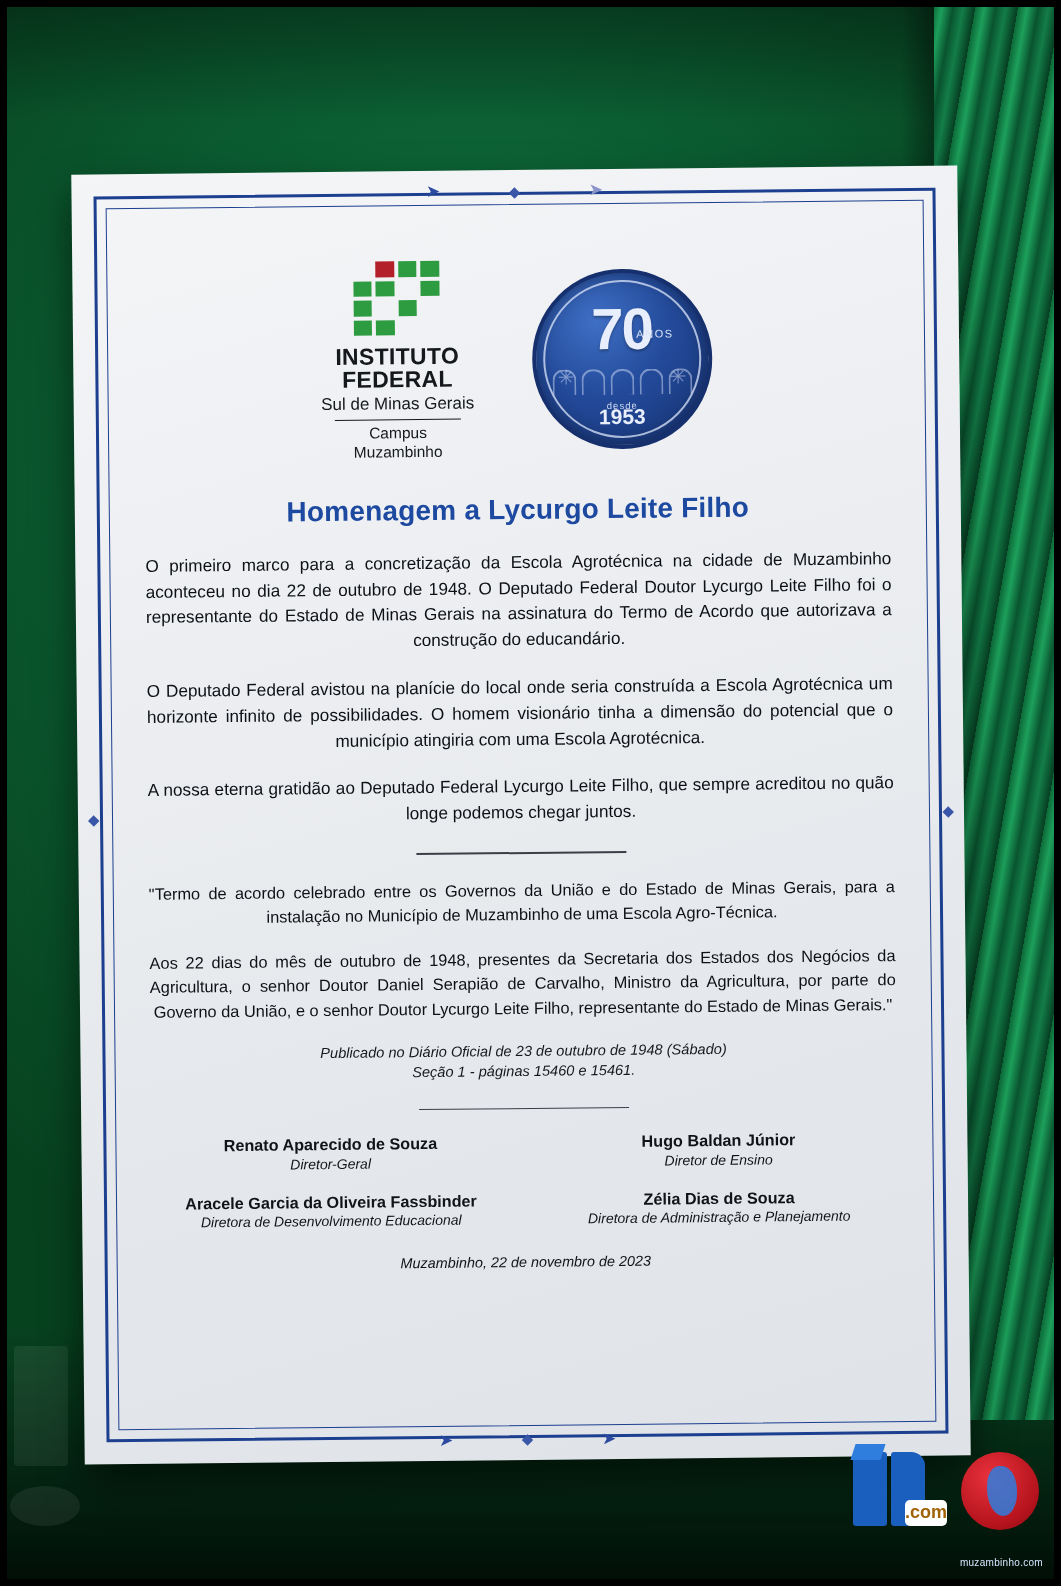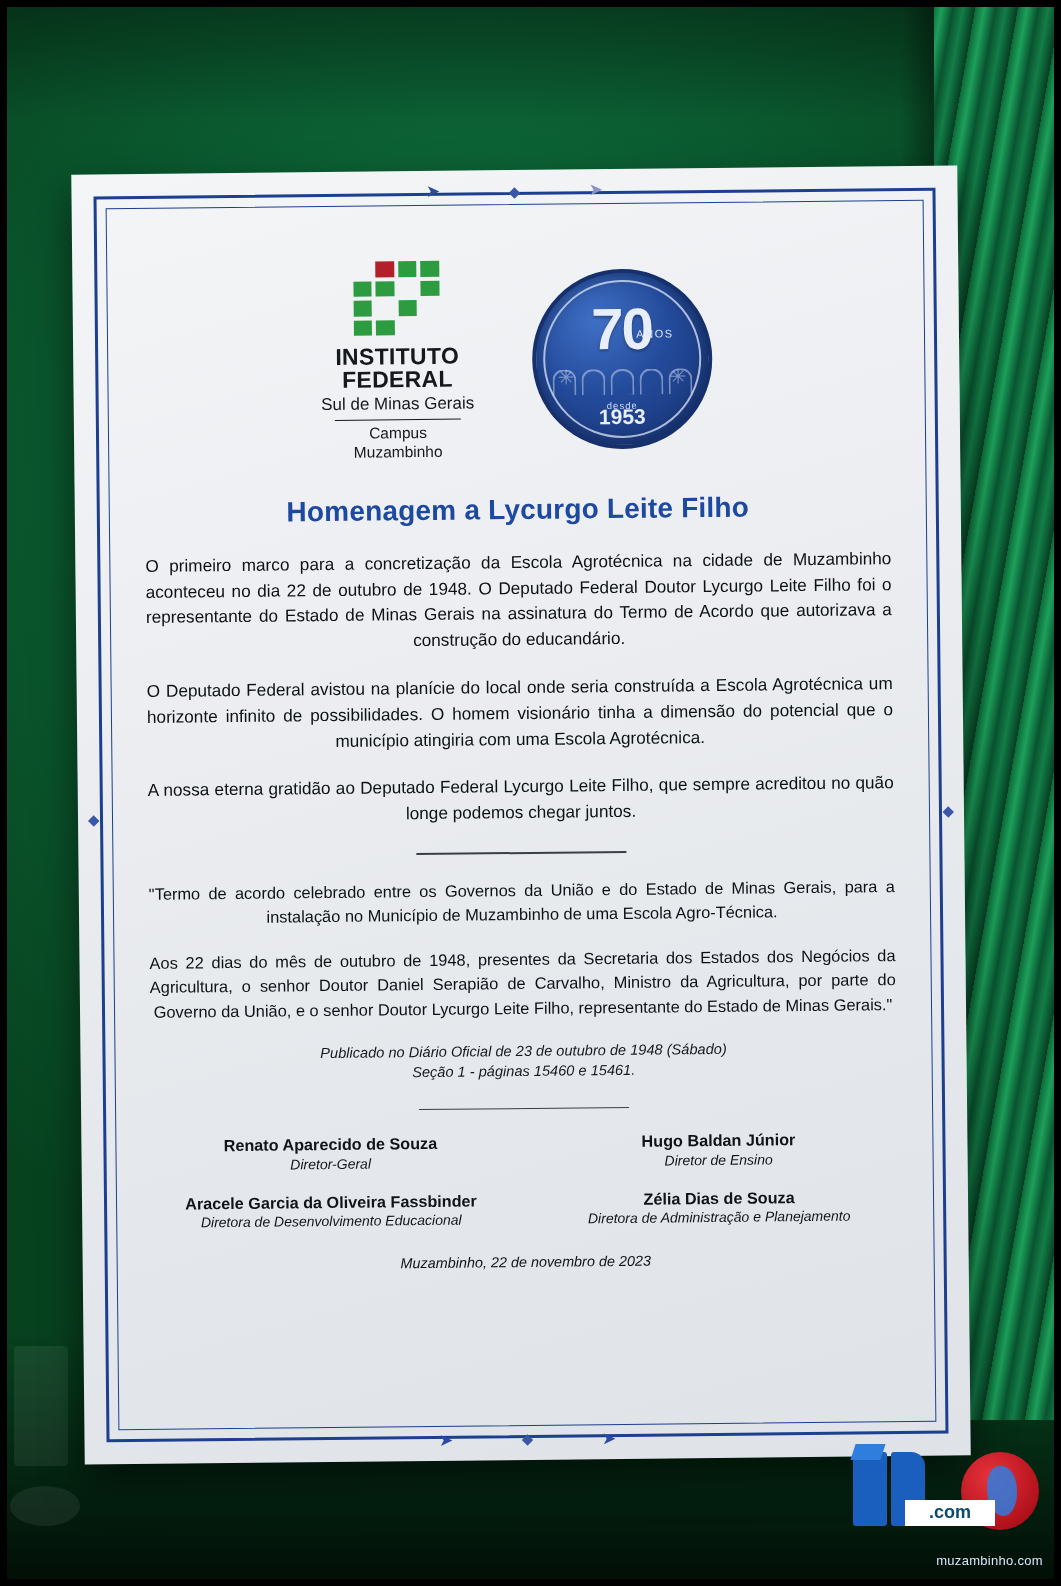--- a/index.html
+++ b/index.html
@@ -381,31 +381,31 @@
     left: 26px; top: 14px;
     width: 30px; height: 50px;
     background: #2f7ddd;
     border-radius: 40% 50% 45% 55%;
     opacity: 0.85;
   }
   .wm-dotcom {
     position: absolute;
     left: 62px; top: 56px;
     background: #fff;
-    color: #0c4a6e;
+    color: #a16207;
     font-weight: bold;
     font-size: 18px;
-    padding: 2px 24px 3px;
-    border-radius: 0;
+    padding: 2px 0 3px;
+    border-radius: 5px;
   }
   .wm-text {
     position: absolute;
     right: 0; bottom: -4px;
     color: #d8e6ff;
-    font-size: 13px;
+    font-size: 10px;
     letter-spacing: 0.3px;
   }
 </style>
 </head>
 <body>
 
 <div id="photo">
 
   <div class="backdrop"></div>
   <div class="backdrop-top-dark"></div>

